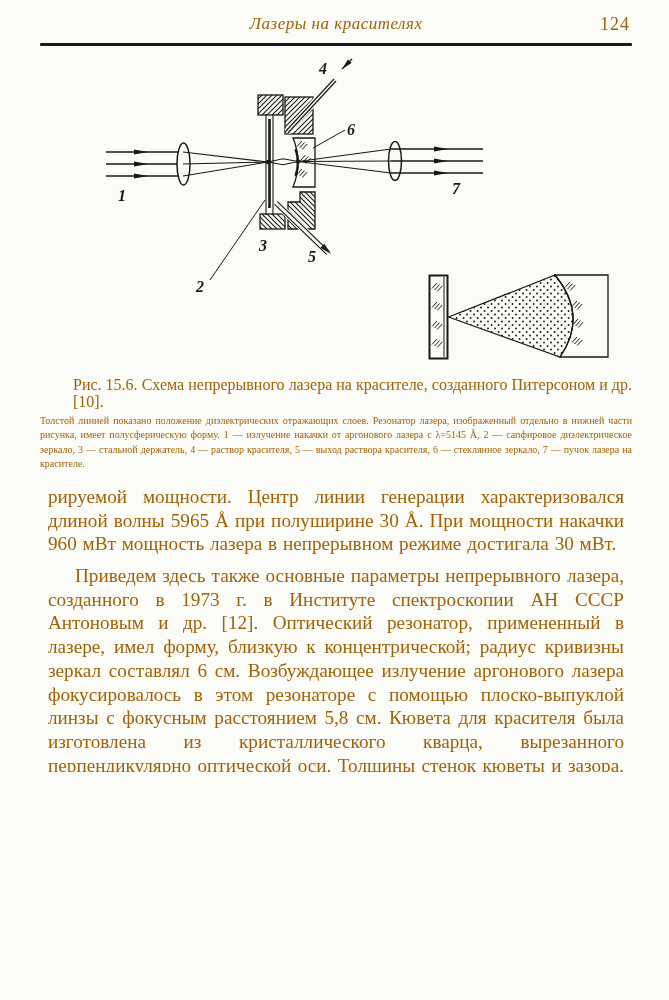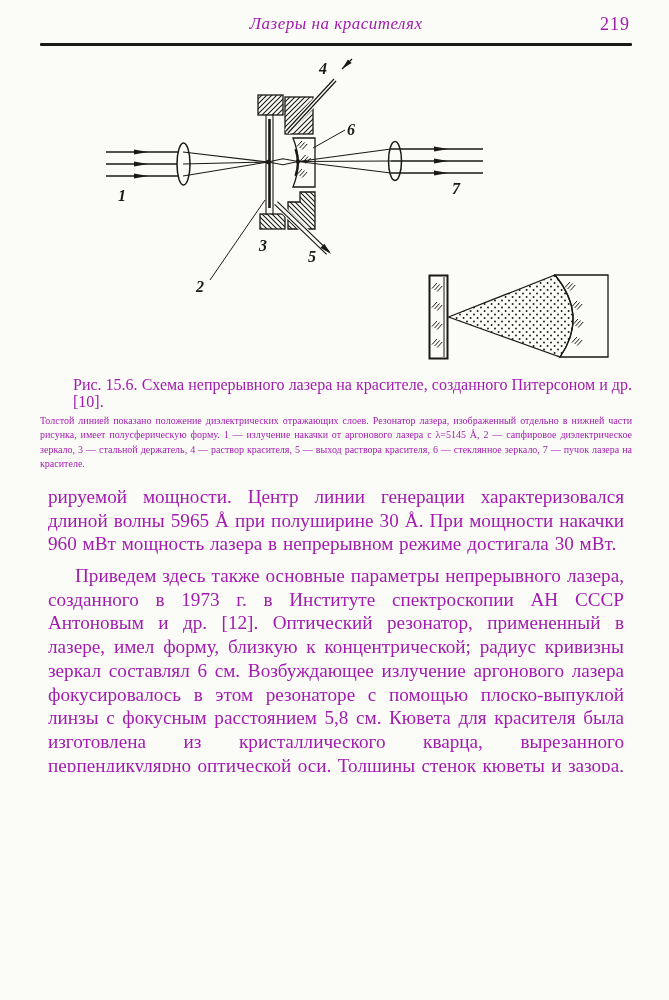--- a/index.html
+++ b/index.html
@@ -1,17 +1,17 @@
 <!DOCTYPE html>
 <html><head>
 <meta charset="utf-8">
 <style>
   html,body{margin:0;padding:0;}
   body{background:#fbfbf8;}
-  .page{position:relative;width:669px;height:772px;background:#fbfbf8;color:#a21caf;overflow:hidden;
+  .page{position:relative;width:669px;height:772px;background:#fbfbf8;color:#a16207;overflow:hidden;
         font-family:"Liberation Serif","DejaVu Serif",serif;}
   .inner{position:absolute;left:40px;top:14px;width:592px;}
   .hdr{position:relative;height:27px;}
   .running-title{text-align:center;font-style:italic;font-size:17px;letter-spacing:.5px;}
   .page-num{position:absolute;right:2px;top:0;font-size:18px;letter-spacing:1px;}
   .rule{height:2.6px;background:#1b1916;margin-top:2px;border-radius:1px;}
   figure{margin:0;padding:0;}
   .fig-svg{display:block;margin:11px 0 0 30px;}
   .cap{font-size:16px;line-height:17px;text-align:justify;margin-top:4px;margin-left:33px;}
   .note{font-size:10px;line-height:14.6px;text-align:justify;margin-top:4px;}
@@ -21,21 +21,21 @@
   .flabel{font-style:italic;font-weight:bold;font-size:16px;font-family:"Liberation Serif","DejaVu Serif",serif;fill:#1b1916;}
 </style>
 </head>
 <body>
 
 <div class="page">
   <div class="inner">
 
     <div class="hdr">
       <div class="running-title">Лазеры на красителях</div>
-      <div class="page-num">219</div>
+      <div class="page-num">124</div>
     </div>
     <div class="rule"></div>
 
     <figure>
       <svg class="fig-svg" width="565" height="315" viewBox="0 0 565 315" xmlns="http://www.w3.org/2000/svg">
         <defs>
           <pattern id="hatchF" patternUnits="userSpaceOnUse" width="5" height="5">
             <path d="M-1,1 L1,-1 M0,5 L5,0 M4,6 L6,4" stroke="#1b1916" stroke-width="1.1" fill="none"></path>
           </pattern>
           <pattern id="hatchB" patternUnits="userSpaceOnUse" width="5" height="5">

